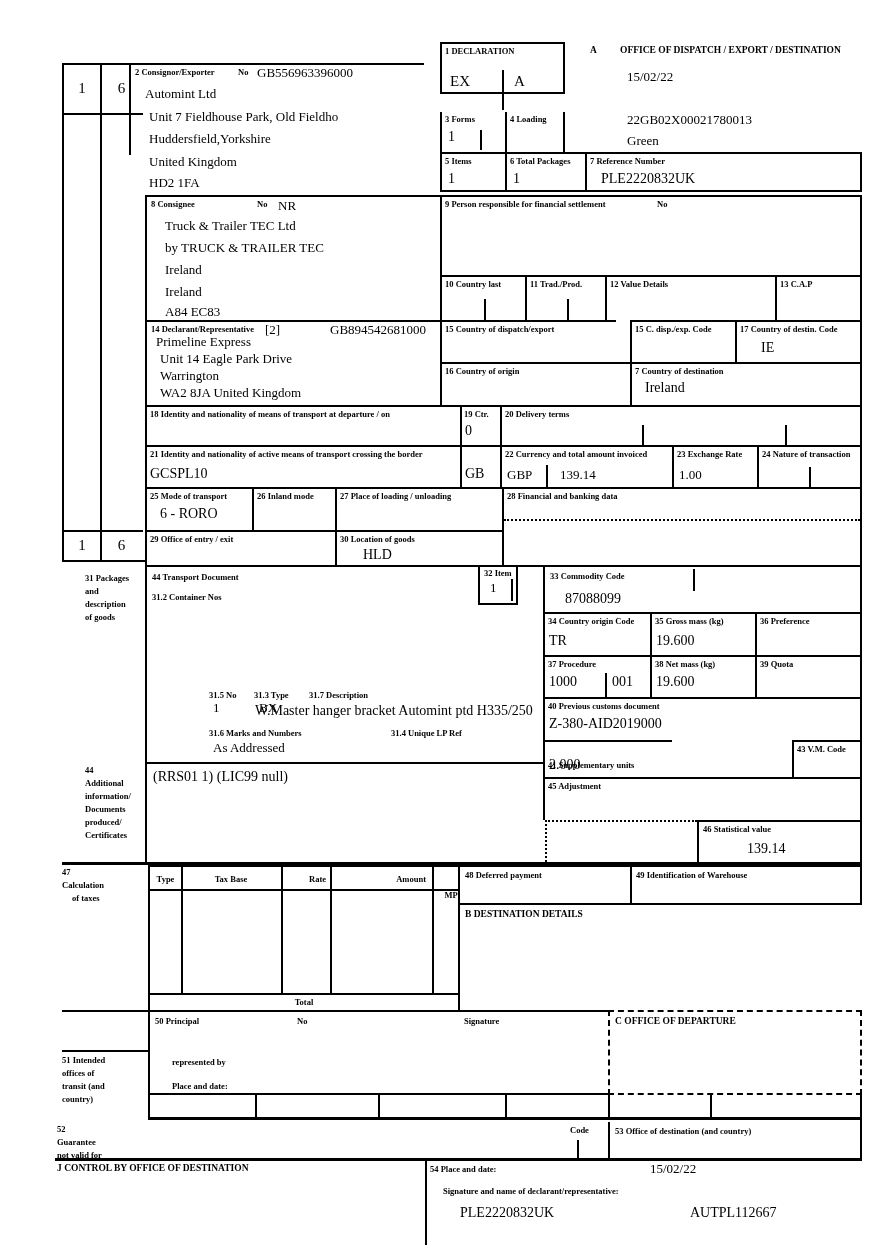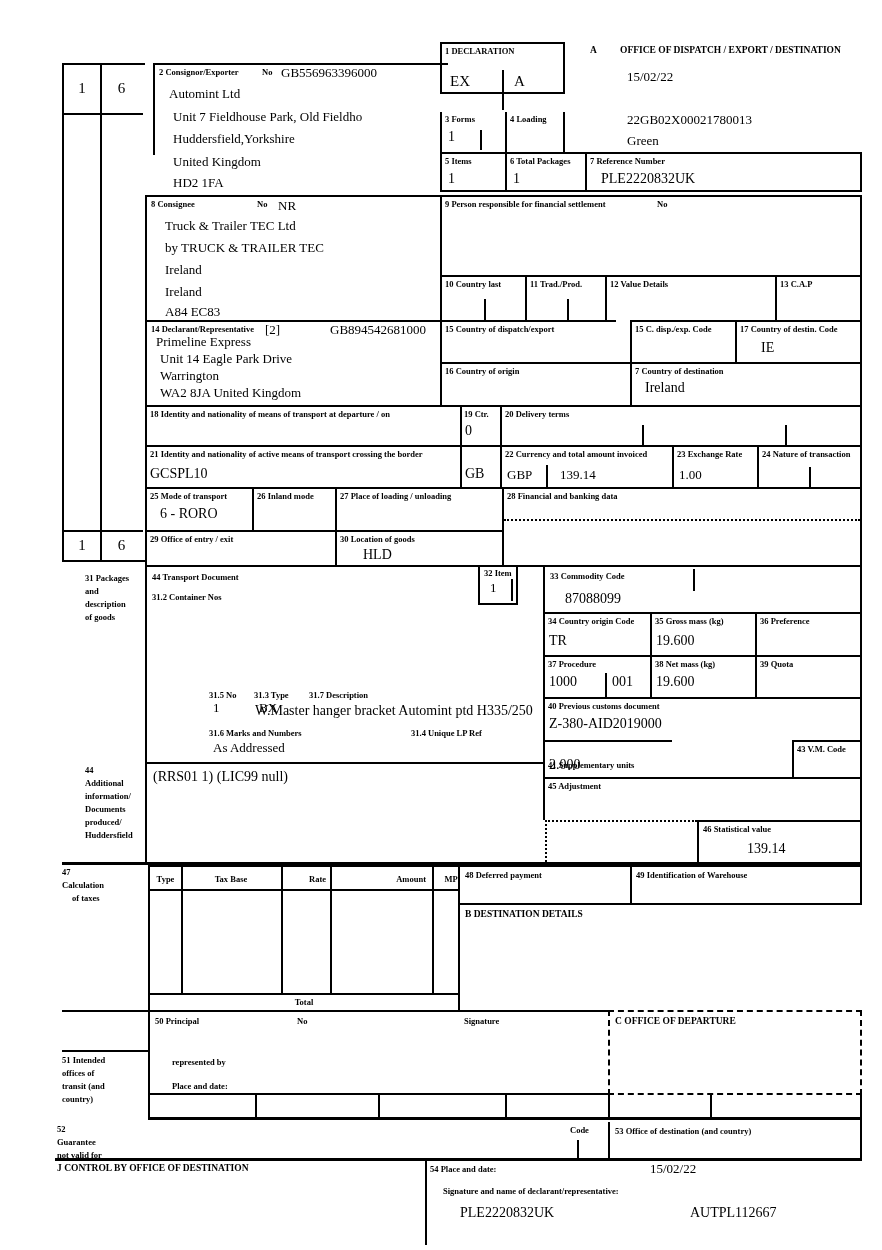--- a/index.html
+++ b/index.html
@@ -30,21 +30,21 @@
   <div class="bx bl bt bb" style="left:62px;top:63px;width:83px;height:499px">
     <div class="vl" style="left:36px;top:0;height:495px"></div>
     <div class="hl" style="left:0;top:48px;width:79px"></div>
     <div class="hl" style="left:0;top:465px;width:79px"></div>
     <span class="val v15 ctr" style="left:0;top:16px;width:36px">1</span>
     <span class="val v15 ctr" style="left:36px;top:16px;width:43px">6</span>
     <span class="val v15 ctr" style="left:0;top:473px;width:36px">1</span>
     <span class="val v15 ctr" style="left:36px;top:473px;width:43px">6</span>
   </div>
 
-  <div class="bx bl bt" style="left:153px;top:63px;width:295px;height:92px">
+  <div class="bx bl bt" style="left:129px;top:63px;width:295px;height:92px">
     <span class="lab" style="left:4px;top:3px">2 Consignor/Exporter</span>
     <span class="lab" style="left:107px;top:3px">No</span>
     <span class="val" style="left:126px;top:1px">GB556963396000</span>
     <span class="val" style="left:14px;top:22px">Automint Ltd</span>
     <span class="val" style="left:18px;top:45px">Unit 7 Fieldhouse Park, Old Fieldho</span>
     <span class="val" style="left:18px;top:67px">Huddersfield,Yorkshire</span>
     <span class="val" style="left:18px;top:90px">United Kingdom</span>
     <span class="val" style="left:18px;top:111px">HD2 1FA</span>
   </div>
 
@@ -210,21 +210,21 @@
     <span class="lab" style="left:5px;top:8px">44 Transport Document</span>
     <span class="lab" style="left:5px;top:28px">31.2 Container Nos</span>
     <span class="lab" style="left:62px;top:126px">31.5 No</span>
     <span class="val" style="left:66px;top:136px">1</span>
     <span class="lab" style="left:107px;top:126px">31.3 Type</span>
     <span class="val" style="left:112px;top:136px">BX</span>
     <span class="lab" style="left:162px;top:126px">31.7 Description</span>
     <span class="val v14" style="left:108px;top:139px">W.Master hanger bracket Automint ptd H335/250</span>
     <span class="lab" style="left:62px;top:164px">31.6 Marks and Numbers</span>
     <span class="val" style="left:66px;top:176px">As Addressed</span>
-    <span class="lab" style="left:264px;top:164px">31.4 Unique LP Ref</span>
+    <span class="lab" style="left:244px;top:164px">31.4 Unique LP Ref</span>
   </div>
 
   <div class="bx bl br bb" style="left:478px;top:565px;width:40px;height:40px">
     <span class="lab" style="left:4px;top:4px">32 Item</span>
     <span class="val" style="left:10px;top:16px">1</span>
     <div class="vl" style="left:31px;top:14px;height:22px"></div>
   </div>
 
   <div class="bx br" style="left:545px;top:565px;width:317px;height:47px">
     <span class="lab" style="left:5px;top:7px">33 Commodity Code</span>
@@ -275,36 +275,36 @@
     <span class="lab" style="left:4px;top:3px">46 Statistical value</span>
     <span class="val v14" style="left:48px;top:20px">139.14</span>
   </div>
   <div class="vl" style="left:543px;top:762px;height:58px"></div>
 
   <span class="lab" style="left:85px;top:766px">44</span>
   <span class="lab" style="left:85px;top:779px">Additional</span>
   <span class="lab" style="left:85px;top:792px">information/</span>
   <span class="lab" style="left:85px;top:805px">Documents</span>
   <span class="lab" style="left:85px;top:818px">produced/</span>
-  <span class="lab" style="left:85px;top:831px">Huddersfield</span>
+  <span class="lab" style="left:85px;top:831px">Certificates</span>
   <div class="bx bl bt" style="left:145px;top:762px;width:400px;height:100px">
     <span class="val v14" style="left:6px;top:6px">(RRS01 1) (LIC99 null)</span>
   </div>
 
   <div class="hl" style="left:62px;top:862px;width:800px;height:3px"></div>
 
   <span class="lab" style="left:62px;top:868px">47</span>
   <span class="lab" style="left:62px;top:881px">Calculation</span>
   <span class="lab" style="left:72px;top:894px">of taxes</span>
   <div class="bx bl bt br bb" style="left:148px;top:865px;width:312px;height:147px">
     <span class="lab ctr" style="left:0;top:8px;width:31px">Type</span>
     <span class="lab ctr" style="left:31px;top:8px;width:100px">Tax Base</span>
     <span class="lab rt" style="left:131px;top:8px;width:45px">Rate</span>
     <span class="lab rt" style="left:180px;top:8px;width:96px">Amount</span>
-    <span class="lab ctr" style="left:282px;top:8px;width:38px">MP</span>
+    <span class="lab ctr" style="left:282px;top:24px;width:38px">MP</span>
     <div class="vl" style="left:31px;top:0;height:128px"></div>
     <div class="vl" style="left:131px;top:0;height:128px"></div>
     <div class="vl" style="left:180px;top:0;height:128px"></div>
     <div class="vl" style="left:282px;top:0;height:128px"></div>
     <div class="hl" style="left:0;top:22px;width:308px"></div>
     <div class="hl" style="left:0;top:126px;width:308px"></div>
     <span class="lab ctr" style="left:0;top:131px;width:308px">Total</span>
   </div>
 
   <div class="bx bt bb" style="left:460px;top:865px;width:170px;height:40px">

